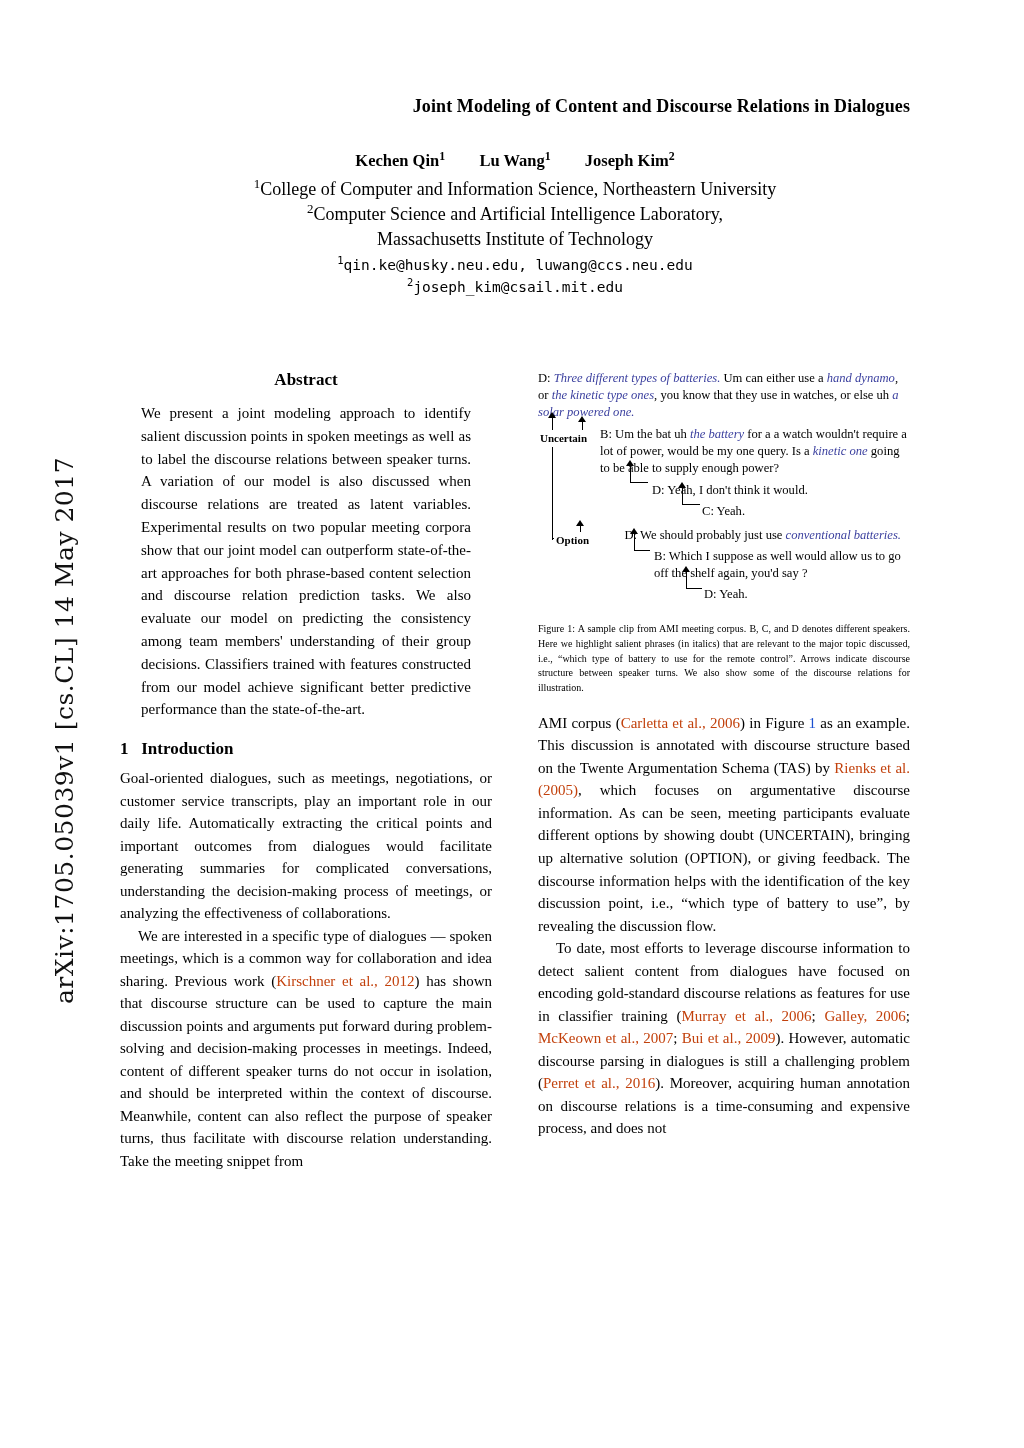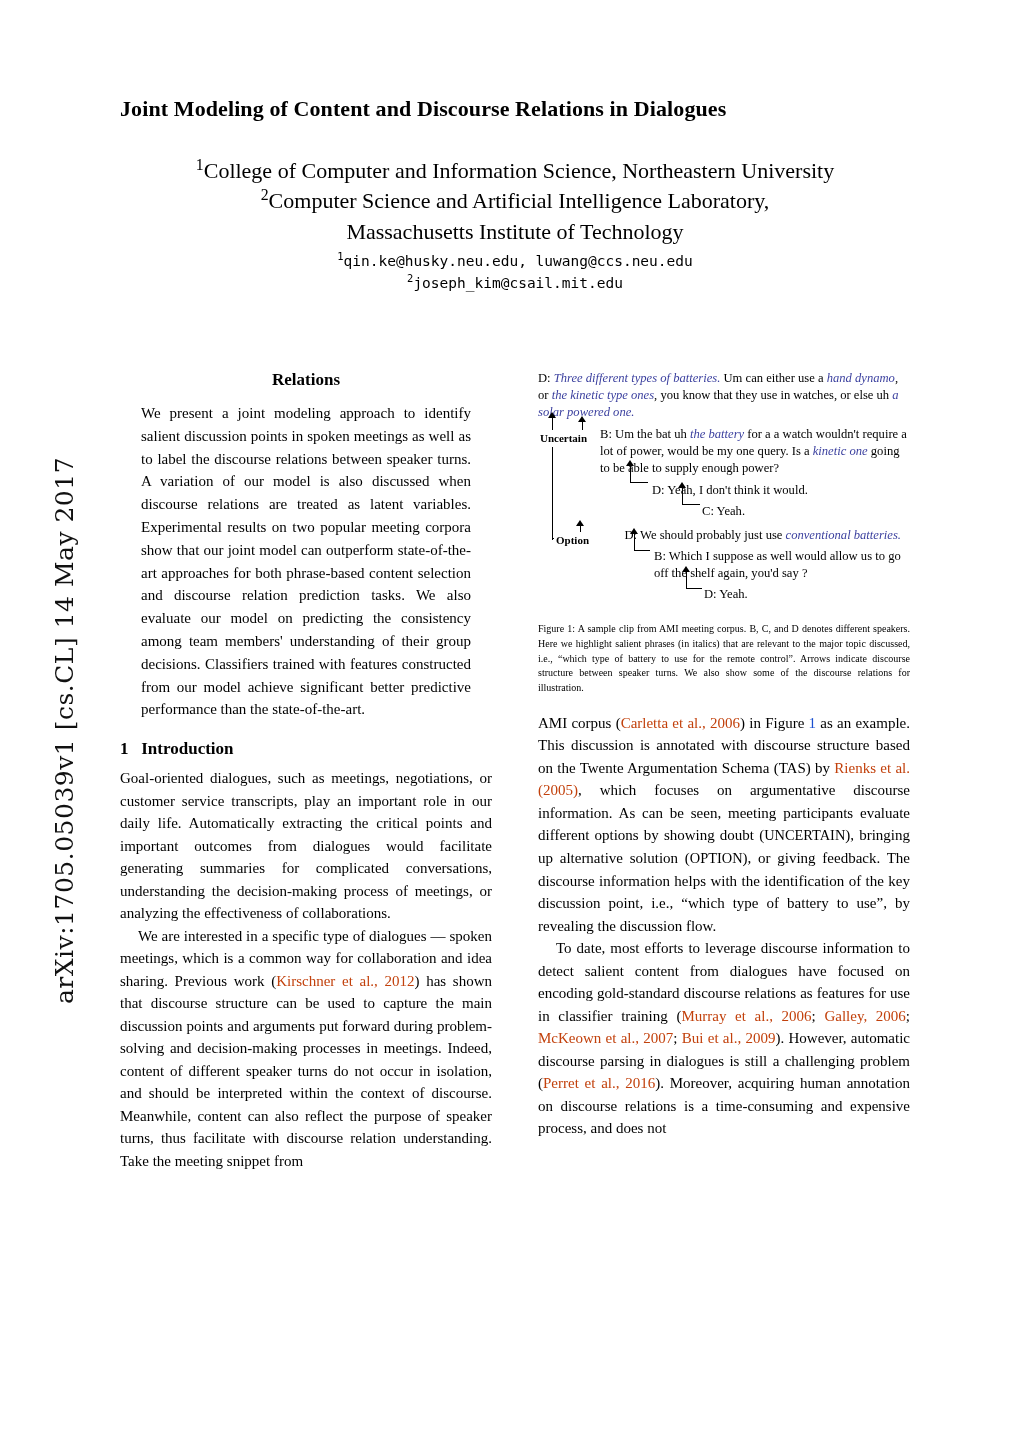--- a/index.html
+++ b/index.html
@@ -33,38 +33,38 @@
   }
 
   .content {
     position: absolute;
     left: 120px;
     top: 96px;
     width: 790px;
   }
 
   .title {
-    text-align: left;
-    font-size: 22px;
+    text-align: right;
+    font-size: 18px;
     font-weight: bold;
     letter-spacing: 0.1px;
     margin-bottom: 34px;
   }
 
   .authors {
     text-align: center;
     font-size: 16.5px;
     font-weight: bold;
     margin-bottom: 6px;
   }
   .authors .gap { display: inline-block; width: 26px; }
 
   .affil {
     text-align: center;
-    font-size: 22px;
+    font-size: 18px;
     line-height: 1.38;
   }
   .emails {
     text-align: center;
     font-family: "DejaVu Sans Mono", monospace;
     font-size: 14.5px;
     line-height: 1.5;
     margin-top: 4px;
   }
   sup { font-size: 0.72em; vertical-align: super; line-height: 0; }
@@ -154,37 +154,44 @@
 </head>
 <body>
 
 <div class="page">
 
   <div class="arxiv-stamp">arXiv:1705.05039v1  [cs.CL]  14 May 2017</div>
 
   <div class="content">
     <div class="title">Joint Modeling of Content and Discourse Relations in Dialogues</div>
 
+    <div class="authors">
+      <span><span>Kechen Qin</span><sup>1</sup></span>
+      <span class="gap"></span>
+      <span><span>Lu Wang</span><sup>1</sup></span>
+      <span class="gap"></span>
+      <span><span>Joseph Kim</span><sup>2</sup></span>
+    </div>
 
     <div class="affil">
       <div><sup>1</sup><span>College of Computer and Information Science, Northeastern University</span></div>
       <div><sup>2</sup><span>Computer Science and Artificial Intelligence Laboratory,</span></div>
       <div><span>Massachusetts Institute of Technology</span></div>
     </div>
 
     <div class="emails">
       <div><sup>1</sup><span>qin.ke@husky.neu.edu, luwang@ccs.neu.edu</span></div>
       <div><sup>2</sup><span>joseph_kim@csail.mit.edu</span></div>
     </div>
   </div>
 
   <div class="columns">
 
     <div class="col col-left">
-      <div class="abstract-head">Relations</div>
+      <div class="abstract-head">Abstract</div>
       <div class="abs-body">We present a joint modeling approach to identify salient discussion points in spoken meetings as well as to label the discourse relations between speaker turns. A variation of our model is also discussed when discourse relations are treated as latent variables. Experimental results on two popular meeting corpora show that our joint model can outperform state-of-the-art approaches for both phrase-based content selection and discourse relation prediction tasks. We also evaluate our model on predicting the consistency among team members' understanding of their group decisions. Classifiers trained with features constructed from our model achieve significant better predictive performance than the state-of-the-art.</div>
 
       <div class="section-head">
         <span>1</span>&nbsp;&nbsp;&nbsp;<span>Introduction</span>
       </div>
 
       <p class="body first">Goal-oriented dialogues, such as meetings, negotiations, or customer service transcripts, play an important role in our daily life. Automatically extracting the critical points and important outcomes from dialogues would facilitate generating summaries for complicated conversations, understanding the decision-making process of meetings, or analyzing the effectiveness of collaborations.</p>
       <p class="body"><span>We are interested in a specific type of dialogues — spoken meetings, which is a common way for collaboration and idea sharing. Previous work (</span><span class="cite">Kirschner et al., 2012</span><span>) has shown that discourse structure can be used to capture the main discussion points and arguments put forward during problem-solving and decision-making processes in meetings. Indeed, content of different speaker turns do not occur in isolation, and should be interpreted within the context of discourse. Meanwhile, content can also reflect the purpose of speaker turns, thus facilitate with discourse relation understanding. Take the meeting snippet from</span></p>
     </div>
 

